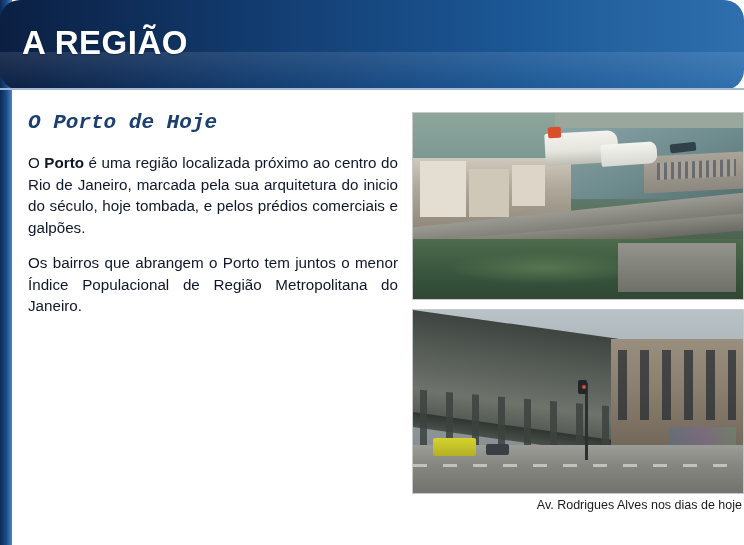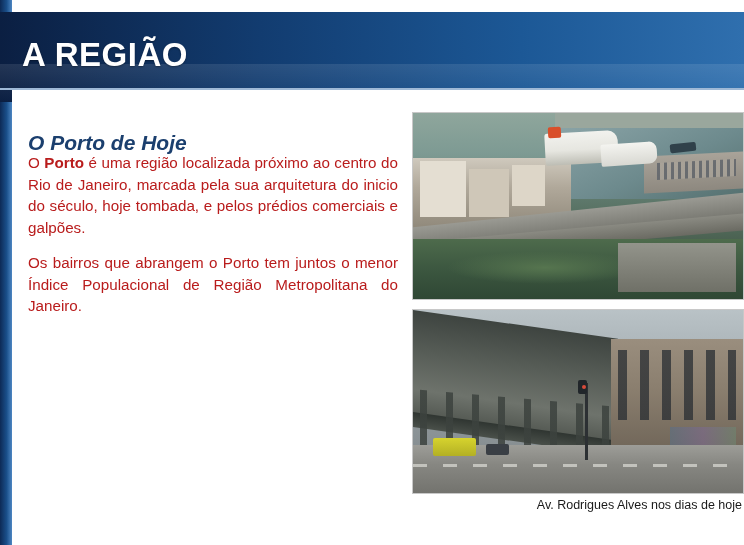--- a/index.html
+++ b/index.html
@@ -26,25 +26,26 @@
     left: 0;
     top: 0;
     width: 12px;
     height: 545px;
     background: linear-gradient(to right, #0d2a56 0%, #1a4f8a 55%, #4d86c2 100%);
   }
   
   .header {
     position: absolute;
     left: 0;
-    top: 12px;
+    top: 0;
     width: 744px;
     height: 90px;
     background: linear-gradient(to right, #0b1f42 0%, #123c70 35%, #1c5896 70%, #2f6fae 100%);
     overflow: hidden;
+    border-radius: 20px;
   }
   .header-sheen {
     position: absolute;
     left: 0;
     top: 52px;
     width: 744px;
     height: 38px;
     background: linear-gradient(to bottom, rgba(255,255,255,0.10), rgba(255,255,255,0.0));
   }
   .header-title {
@@ -76,34 +77,33 @@
     background: #ffffff;
   }
   .subtitle {
     position: absolute;
     left: 16px;
     top: 21px;
     font-size: 21px;
     font-style: italic;
     font-weight: bold;
     color: #1b3f6e;
-    font-family: Liberation Sans, sans-serif;
-    margin-top: 20px;
+    font-family: Liberation Mono, monospace;
   }
   .text-col {
     position: absolute;
     left: 16px;
     top: 62px;
     width: 370px;
   }
   .para {
     margin: 0 0 14px 0;
     font-size: 15.2px;
     line-height: 1.42;
-    color: #b91c1c;
+    color: #0f172a;
     text-align: justify;
     font-family: "Liberation Sans", sans-serif;
   }
   .para b {
     font-weight: bold;
   }
   
   .img-col {
     position: absolute;
     left: 400px;

